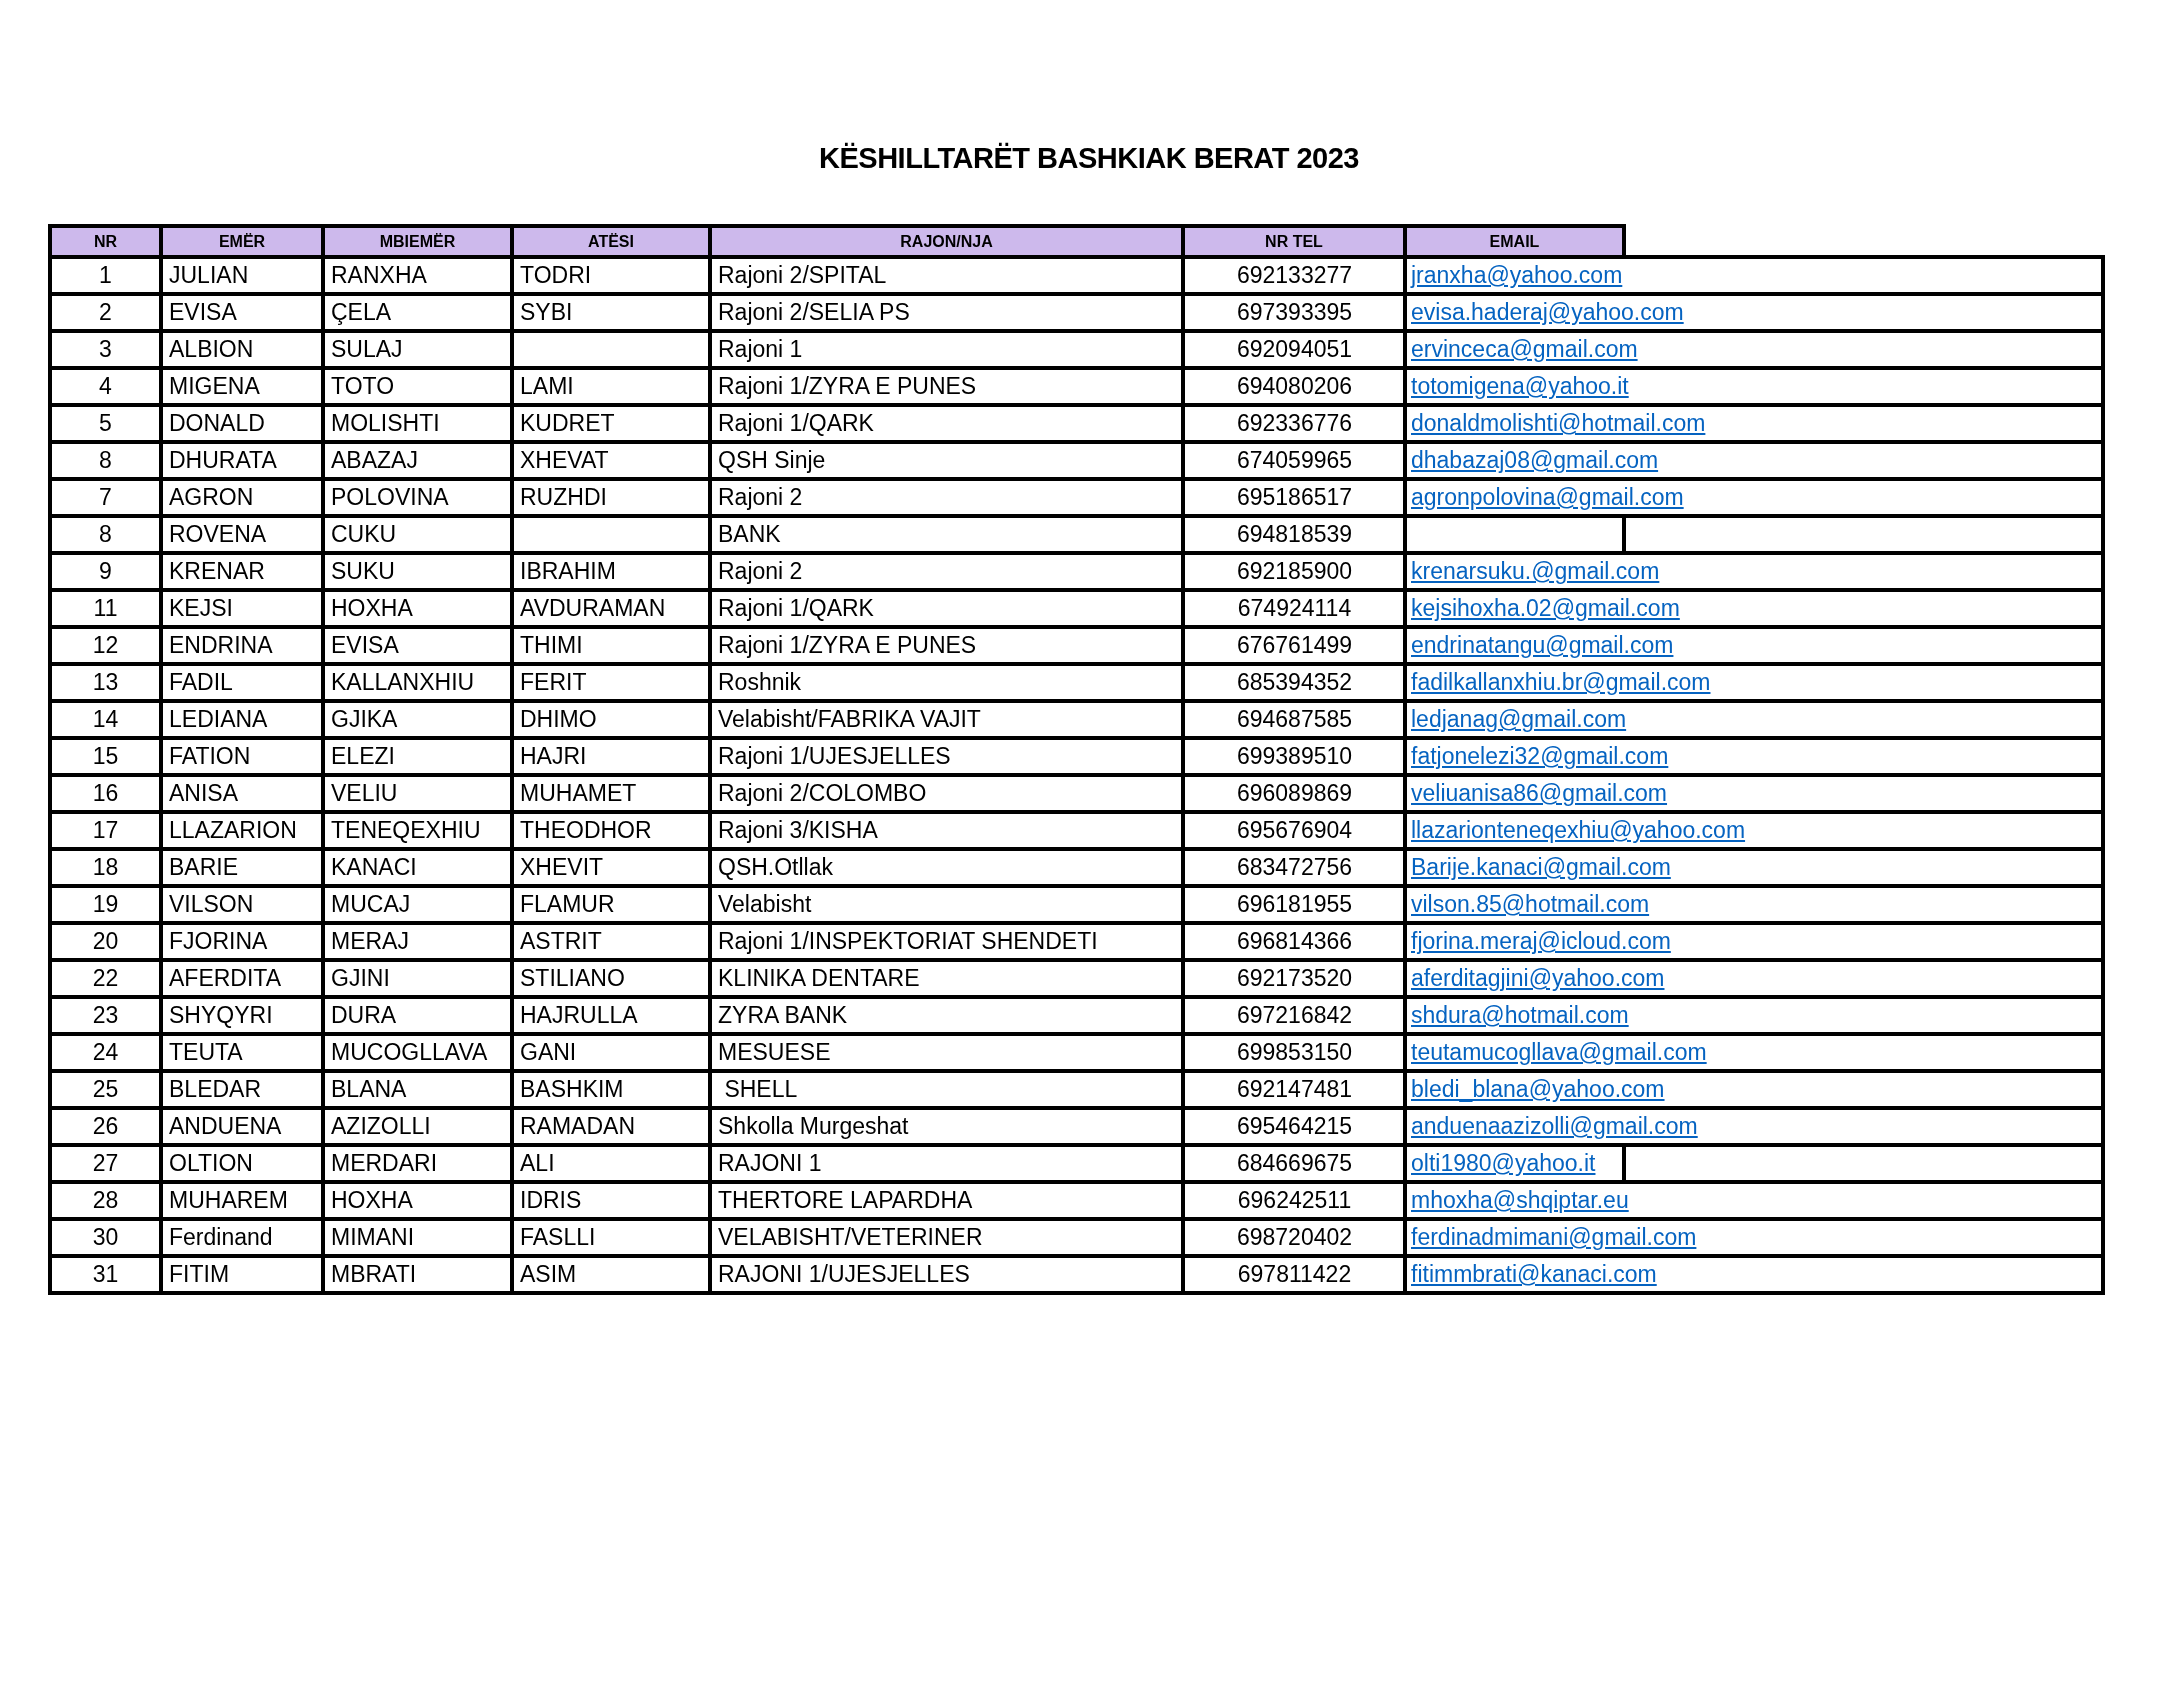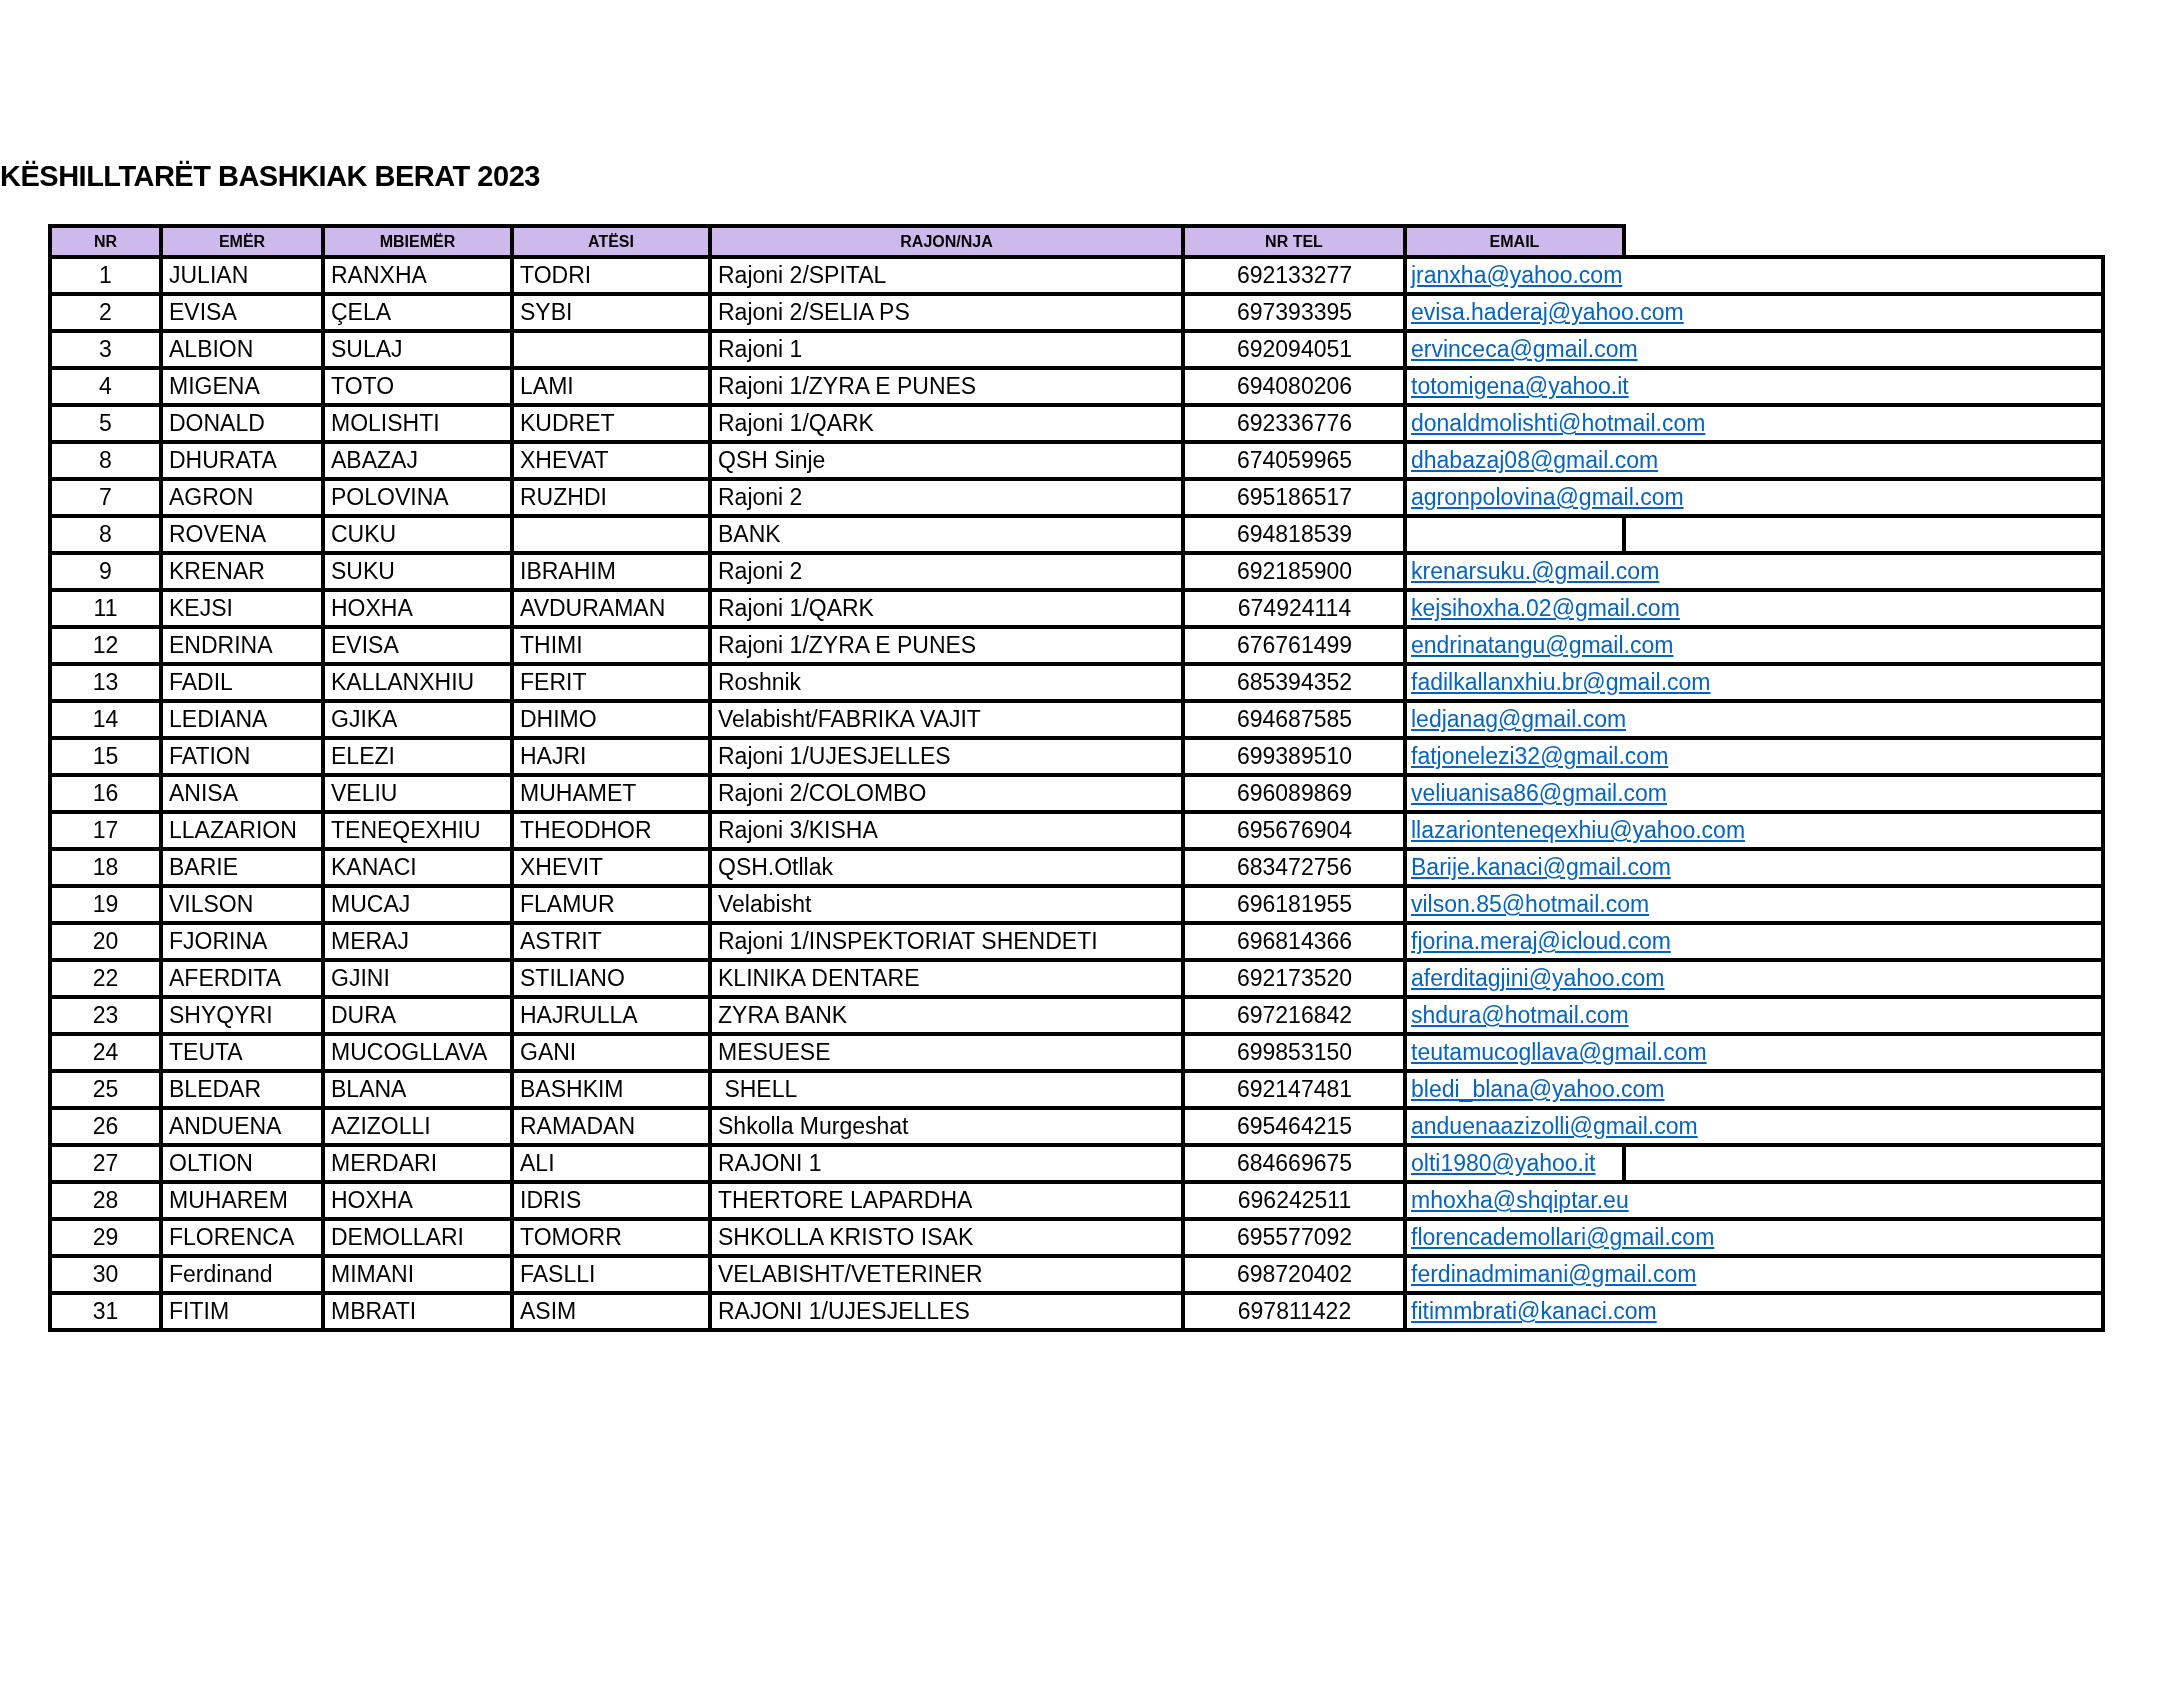--- a/index.html
+++ b/index.html
@@ -6,21 +6,22 @@
   .page{
     position:relative;
     width:2178px;height:1683px;
     background:#ffffff;
     font-family:"Liberation Sans", sans-serif;
     color:#000;
     overflow:hidden;
   }
   .doc-title{
     position:absolute;
-    top:160px;left:0;width:2178px;
+    top:142px;left:0;width:2178px;
+    text-align:center;
     font-size:29px;
     font-weight:bold;
     letter-spacing:-0.5px;
     margin:0;
   }
   table.council{
     position:absolute;
     left:48px;top:224px;
     border-collapse:collapse;
     table-layout:fixed;
@@ -322,29 +323,20 @@
         <tr>
           <td class="c-nr">28</td>
           <td class="c-text">MUHAREM</td>
           <td class="c-text">HOXHA</td>
           <td class="c-text">IDRIS</td>
           <td class="c-text">THERTORE LAPARDHA</td>
           <td class="c-tel">696242511</td>
           <td class="c-email" colspan="2"><a class="email-link" href="#">mhoxha@shqiptar.eu</a></td>
         </tr>
         <tr>
-          <td class="c-nr">29</td>
-          <td class="c-text">FLORENCA</td>
-          <td class="c-text">DEMOLLARI</td>
-          <td class="c-text">TOMORR</td>
-          <td class="c-text">SHKOLLA KRISTO ISAK</td>
-          <td class="c-tel">695577092</td>
-          <td class="c-email" colspan="2"><a class="email-link" href="#">florencademollari@gmail.com</a></td>
-        </tr>
-        <tr>
           <td class="c-nr">30</td>
           <td class="c-text">Ferdinand</td>
           <td class="c-text">MIMANI</td>
           <td class="c-text">FASLLI</td>
           <td class="c-text">VELABISHT/VETERINER</td>
           <td class="c-tel">698720402</td>
           <td class="c-email" colspan="2"><a class="email-link" href="#">ferdinadmimani@gmail.com</a></td>
         </tr>
         <tr>
           <td class="c-nr">31</td>

